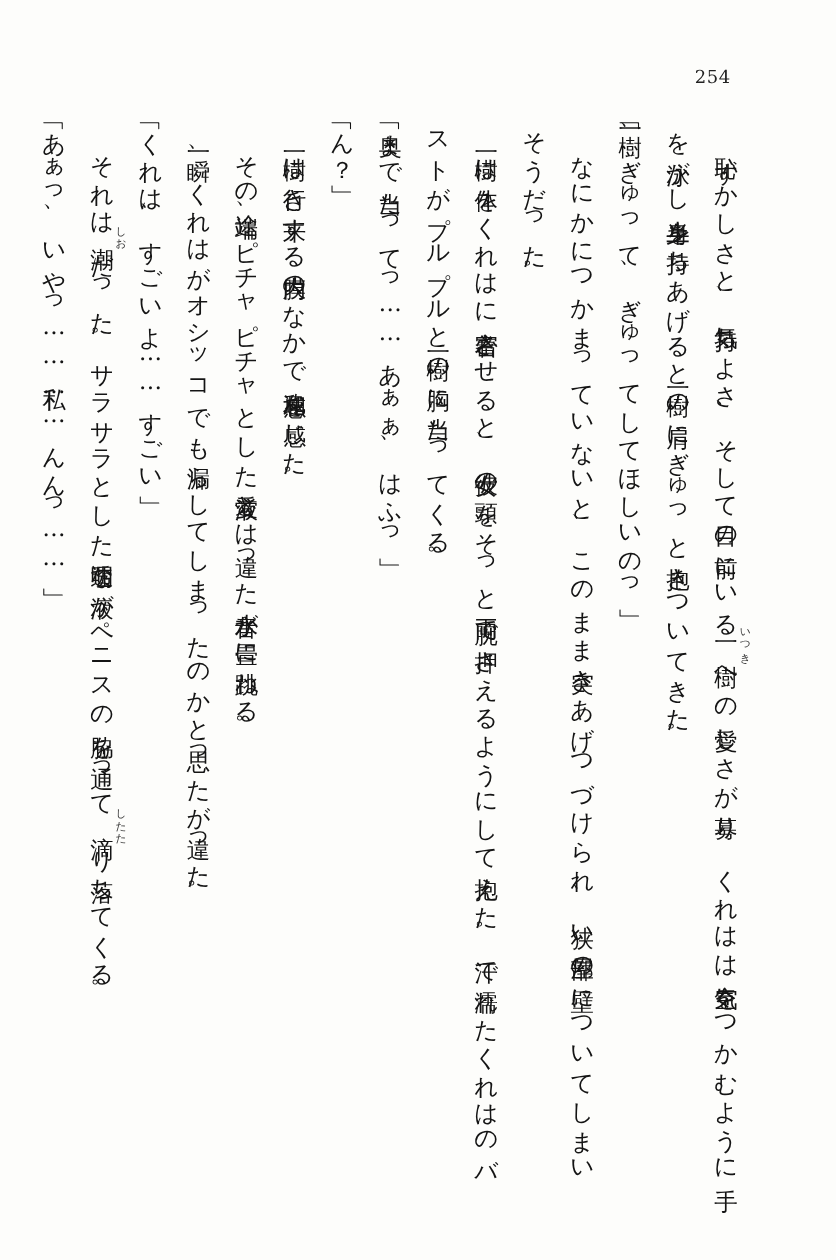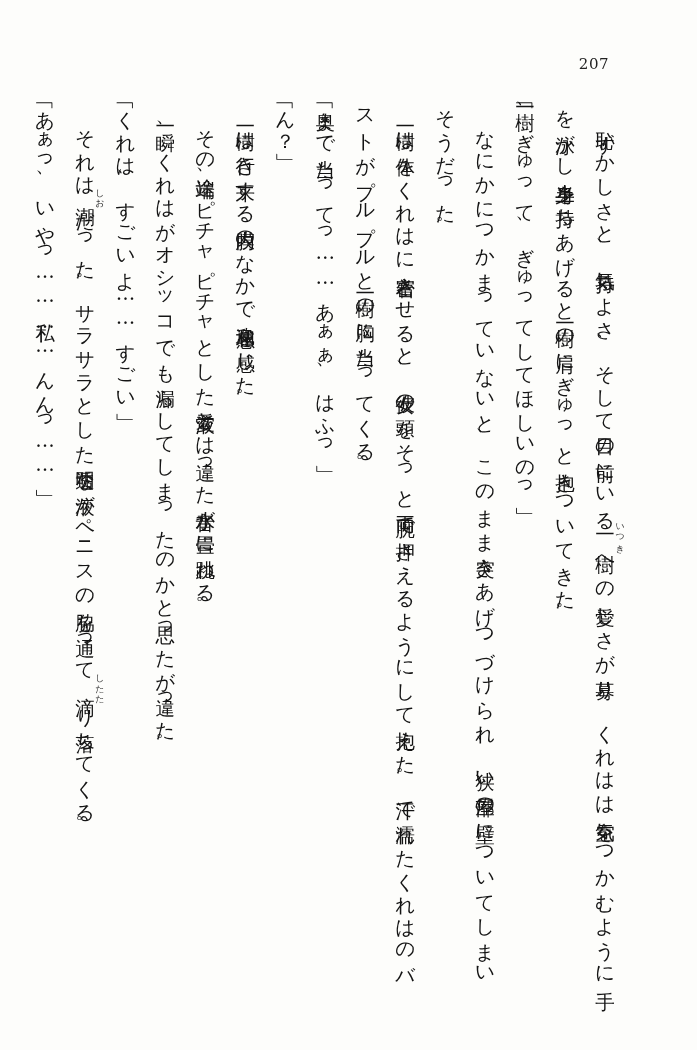--- a/index.html
+++ b/index.html
@@ -63,21 +63,21 @@
     letter-spacing: 0px;
     line-height: 1;
     color: #333;
   }
 </style>
 </head>
 <body>
 
 <div class="page">
 
-  <div class="page-number">207</div>
+  <div class="page-number">254</div>
 
   <div class="text-block">
 
     <p class="indent">恥ずかしさと、気持ちよさ、そして目の前にいる<ruby>一樹<rt>いつき</rt></ruby>への愛しさが募り、くれはは空気をつかむように手を泳がし上半身を持ちあげると一樹の肩にぎゅっと抱きついてきた。</p>
 
     <p>「一樹、ぎゅって、ぎゅってしてほしいのっ」</p>
 
     <p class="indent">なにかにつかまっていないと、このまま突きあげつづけられ、狭い部屋の壁についてしまいそうだった。</p>
 
     <p class="indent">一樹は体をくれはに密着させると、彼女の頭をそっと両腕で押さえるようにして抱えた。汗で濡れたくれはのバストがプルプルと一樹の胸に当たってくる。</p>

